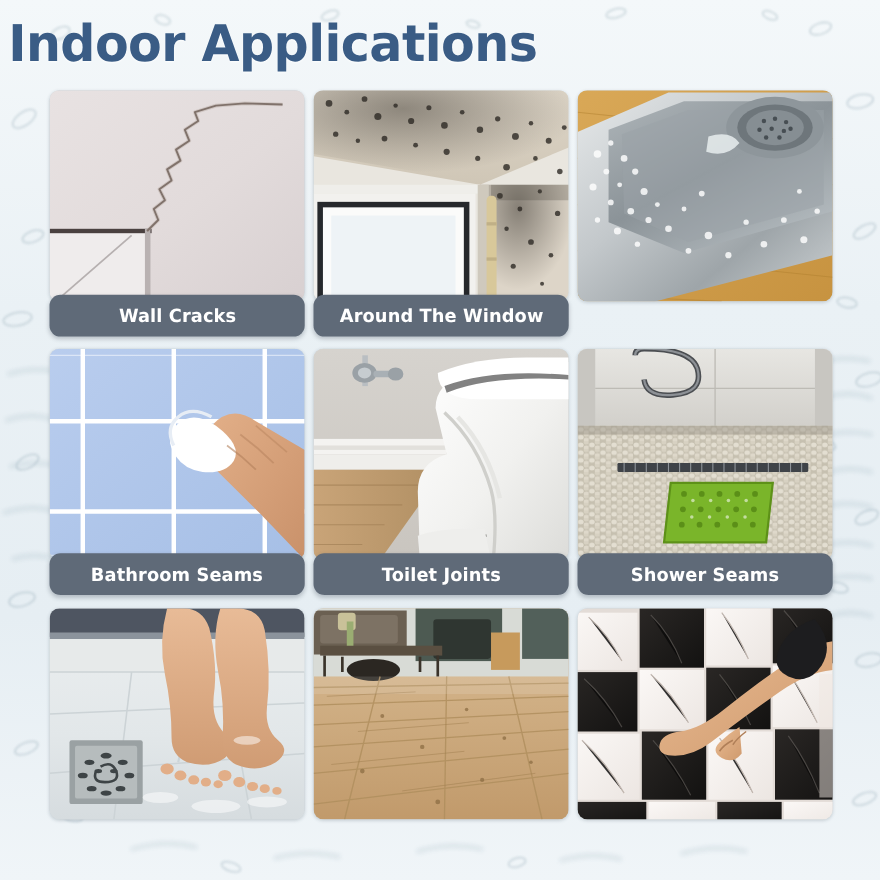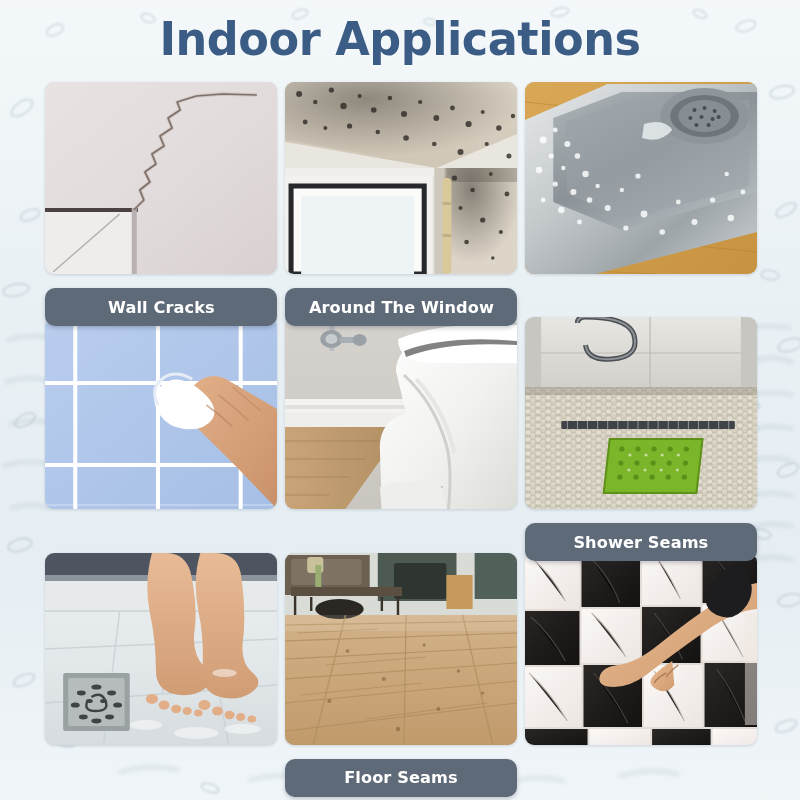--- a/index.html
+++ b/index.html
@@ -17,21 +17,21 @@
     position:absolute; inset:0;
     background:
       linear-gradient(180deg,#f4f8fa 0%,#eaf1f5 35%,#e6eef3 70%,#f0f5f8 100%);
   }
   #bg .streaks { position:absolute; inset:0; opacity:.55; }
   #bg svg { width:100%; height:100%; display:block; }
 
   
   .title-wrap {
     position:absolute; top:0; left:0; right:0; height:78px;
-    display:flex; align-items:center; justify-content:center;
+    display:flex; align-items:center; 
     z-index:3;
   }
   .title {
     font-family:"DejaVu Sans", sans-serif;
     font-weight:700;
     font-size:46px;
     letter-spacing:-0.5px;
     color:#3a5c85;
     text-shadow:0 1px 2px rgba(255,255,255,.85);
     white-space:nowrap;
@@ -61,21 +61,20 @@
   .photo > svg, .photo > .scene { position:absolute; inset:0; width:100%; height:100%; }
   .pill {
     position:absolute;
     left:0; right:0; top:186px;
     height:38px;
     background:#5f6a78;
     border-radius:10px;
     display:flex; align-items:center; justify-content:center;
     box-shadow:0 2px 4px rgba(30,45,60,.25);
     z-index:4;
-    margin-top:20px;
   }
   .pill span {
     font-family:"DejaVu Sans", sans-serif;
     font-weight:700;
     font-size:16.5px;
     color:#ffffff;
     letter-spacing:.1px;
     white-space:nowrap;
     transform:scaleX(.98);
   }
@@ -361,20 +360,23 @@
             <path d="M0 188 H230"></path>
         </g>
         <path d="M230 192 L190 150 L150 110 q-22 -20 -4 -40 q18 -20 40 -4 L230 92 Z" fill="url(#skin)"></path>
         <path d="M150 70 q-20 -14 -34 -2 q-14 12 -2 30 q8 12 24 14 q20 2 28 -10 q8 -14 -16 -32 Z" fill="#ffffff"></path>
         <path d="M146 62 q-18 -10 -30 0 q-12 10 -4 26" fill="none" stroke="#e7edf5" stroke-width="3"></path>
         <path d="M160 88 q14 10 26 22" fill="none" stroke="#b3805b" stroke-width="1.6" opacity=".6"></path>
         <path d="M172 78 q16 12 30 26" fill="none" stroke="#b3805b" stroke-width="1.6" opacity=".5"></path>
         <path d="M186 70 q14 12 28 24" fill="none" stroke="#b3805b" stroke-width="1.5" opacity=".45"></path>
       </svg>
     </div>
+    <div class="pill">
+      <span>Bathroom Seams</span>
+    </div>
   </div>
 
   <div class="card">
     <div class="photo">
       <svg viewBox="0 0 230 192" preserveAspectRatio="none">
         <defs>
           <linearGradient id="wall5" x1="0" y1="0" x2="0" y2="1">
             <stop offset="0" stop-color="#d6d3ce"></stop>
               <stop offset="100%" stop-color="#c9c5bf"></stop>
           </linearGradient>
@@ -405,20 +407,23 @@
         <rect x="54" y="20" width="18" height="6" rx="3" fill="#a9b0b5"></rect>
         <ellipse cx="74" cy="23" rx="7" ry="6" fill="#9aa1a6"></ellipse>
         <path d="M96 192 L94 130 q0 -26 26 -34 L110 54 q0 -22 26 -30 L230 12 V192 Z" fill="url(#porc)"></path>
         <path d="M112 22 q34 -14 80 -14 H230 V46 H150 q-38 0 -38 -24 Z" fill="#ffffff"></path>
         <path d="M120 40 q40 -16 110 -12 V24 q-70 -6 -112 10 Z" fill="#2e2e2e" opacity=".6"></path>
         <path d="M118 58 q30 28 42 70 q6 22 2 64" fill="none" stroke="#cfcfcb" stroke-width="3"></path>
         <path d="M130 62 q28 30 38 74" fill="none" stroke="#e6e6e3" stroke-width="4"></path>
         <path d="M96 178 q22 -10 60 -8" fill="none" stroke="#8d8d89" stroke-width="2.2"></path>
         <path d="M96 192 L94 170 q22 -8 60 -6 L160 192 Z" fill="#eeeeec"></path>
       </svg>
+    </div>
+    <div class="pill">
+      <span>Toilet Joints</span>
     </div>
   </div>
 
   <div class="card">
     <div class="photo">
       <svg viewBox="0 0 230 192" preserveAspectRatio="none">
         <defs>
           <linearGradient id="swall" x1="0" y1="0" x2="0" y2="1">
             <stop offset="0" stop-color="#e7e6e2"></stop>
               <stop offset="100%" stop-color="#d2d0cb"></stop>
@@ -621,23 +626,20 @@
             <circle cx="98" cy="126" r="2"></circle>
           <circle cx="172" cy="118" r="1.7"></circle>
             <circle cx="44" cy="148" r="2.1"></circle>
             <circle cx="152" cy="156" r="1.9"></circle>
           <circle cx="196" cy="140" r="1.6"></circle>
             <circle cx="112" cy="176" r="2.2"></circle>
         </g>
         <path d="M0 62 H230 V78 H0 Z" fill="#ffffff" opacity=".12"></path>
       </svg>
     </div>
-    <div class="pill">
-      <span>Floor Seams</span>
-    </div>
   </div>
 
   <div class="card">
     <div class="photo">
       <svg viewBox="0 0 230 192" preserveAspectRatio="none">
         <defs>
           <linearGradient id="marbw" x1="0" y1="0" x2="1" y2="1">
             <stop offset="0" stop-color="#fbf8f6"></stop>
               <stop offset="100%" stop-color="#ece6e2"></stop>
           </linearGradient>

